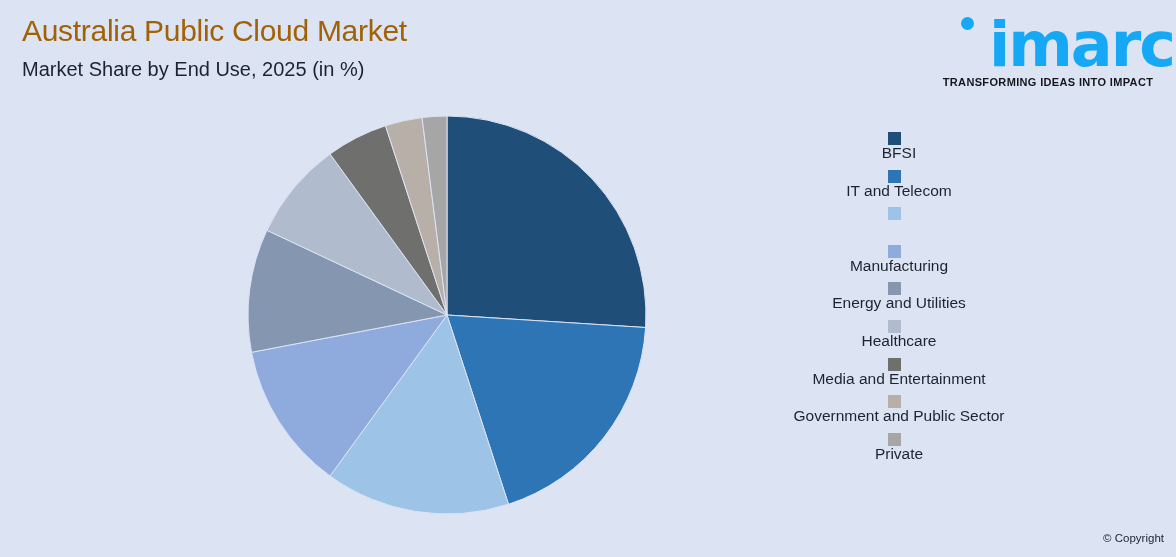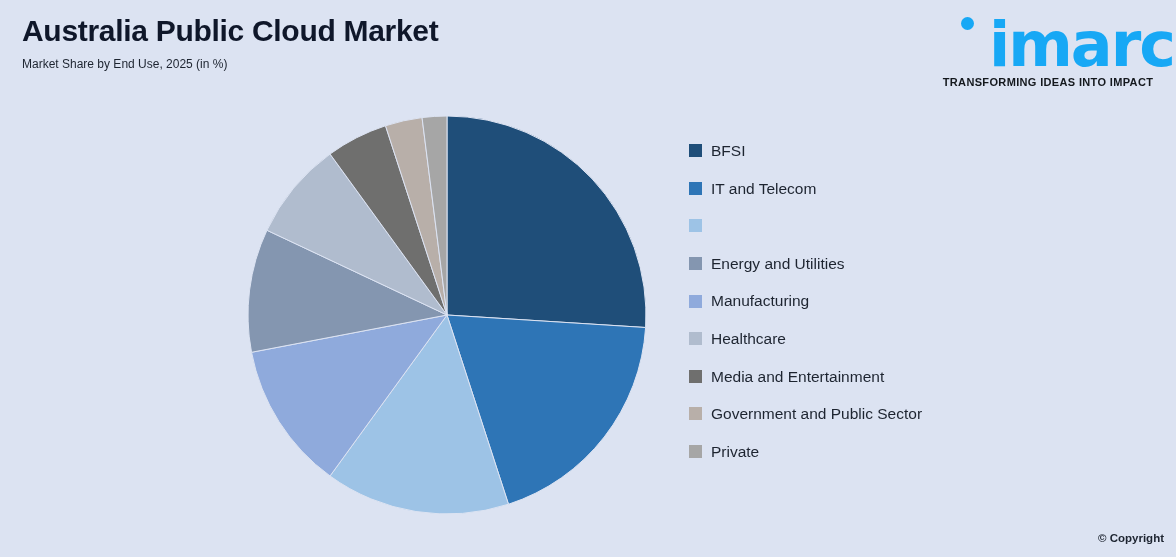--- a/index.html
+++ b/index.html
@@ -25,29 +25,29 @@
 
   
   .header {
     position: absolute;
     left: 22px;
     top: 14px;
     width: 700px;
   }
   .chart-title {
     font-size: 30px;
-    font-weight: bold;
-    color: #0f172a;
+    font-weight: normal;
+    color: #a16207;
     letter-spacing: -0.3px;
     line-height: 1.15;
     margin: 0;
     white-space: nowrap;
   }
   .chart-subtitle {
-    font-size: 12px;
+    font-size: 20px;
     font-weight: normal;
     color: #1d2430;
     margin: 8px 0 0 0;
     line-height: 1.2;
     white-space: nowrap;
   }
 
   
   .logo {
     position: absolute;
@@ -110,20 +110,21 @@
   .legend {
     position: absolute;
     left: 689px;
     top: 132px;
     width: 420px;
   }
   .legend-item {
     display: flex;
     align-items: center;
     height: 37.6px;
+    flex-direction: column;
   }
   .legend-swatch {
     width: 13px;
     height: 13px;
     flex: 0 0 13px;
     margin-right: 9px;
   }
   .legend-label {
     font-size: 15.5px;
     color: #1d2430;
@@ -131,21 +132,21 @@
     white-space: nowrap;
   }
 
   
   .footer {
     position: absolute;
     right: 12px;
     bottom: 10px;
     text-align: right;
     font-size: 11.5px;
-    font-weight: bold;
+    font-weight: normal;
     color: #1d2430;
     line-height: 1.45;
   }
 </style>
 </head>
 <body>
 
 <div id="page">
 
   <div class="header">
@@ -183,28 +184,28 @@
         <span class="legend-label">BFSI</span>
       </div>
       <div class="legend-item">
         <span class="legend-swatch" style="background: rgb(46, 117, 182);"></span>
         <span class="legend-label">IT and Telecom</span>
       </div>
       <div class="legend-item">
         <span class="legend-swatch" style="background: rgb(157, 195, 230);"></span>
       </div>
       <div class="legend-item">
+        <span class="legend-swatch" style="background: rgb(143, 170, 220);"></span>
+        <span class="legend-label">Manufacturing</span>
+      </div>
+      <div class="legend-item">
         <span class="legend-swatch" style="background: rgb(132, 150, 176);"></span>
         <span class="legend-label">Energy and Utilities</span>
       </div>
       <div class="legend-item">
-        <span class="legend-swatch" style="background: rgb(143, 170, 220);"></span>
-        <span class="legend-label">Manufacturing</span>
-      </div>
-      <div class="legend-item">
         <span class="legend-swatch" style="background: rgb(176, 188, 206);"></span>
         <span class="legend-label">Healthcare</span>
       </div>
       <div class="legend-item">
         <span class="legend-swatch" style="background: rgb(111, 111, 110);"></span>
         <span class="legend-label">Media and Entertainment</span>
       </div>
       <div class="legend-item">
         <span class="legend-swatch" style="background: rgb(184, 175, 169);"></span>
         <span class="legend-label">Government and Public Sector</span>

